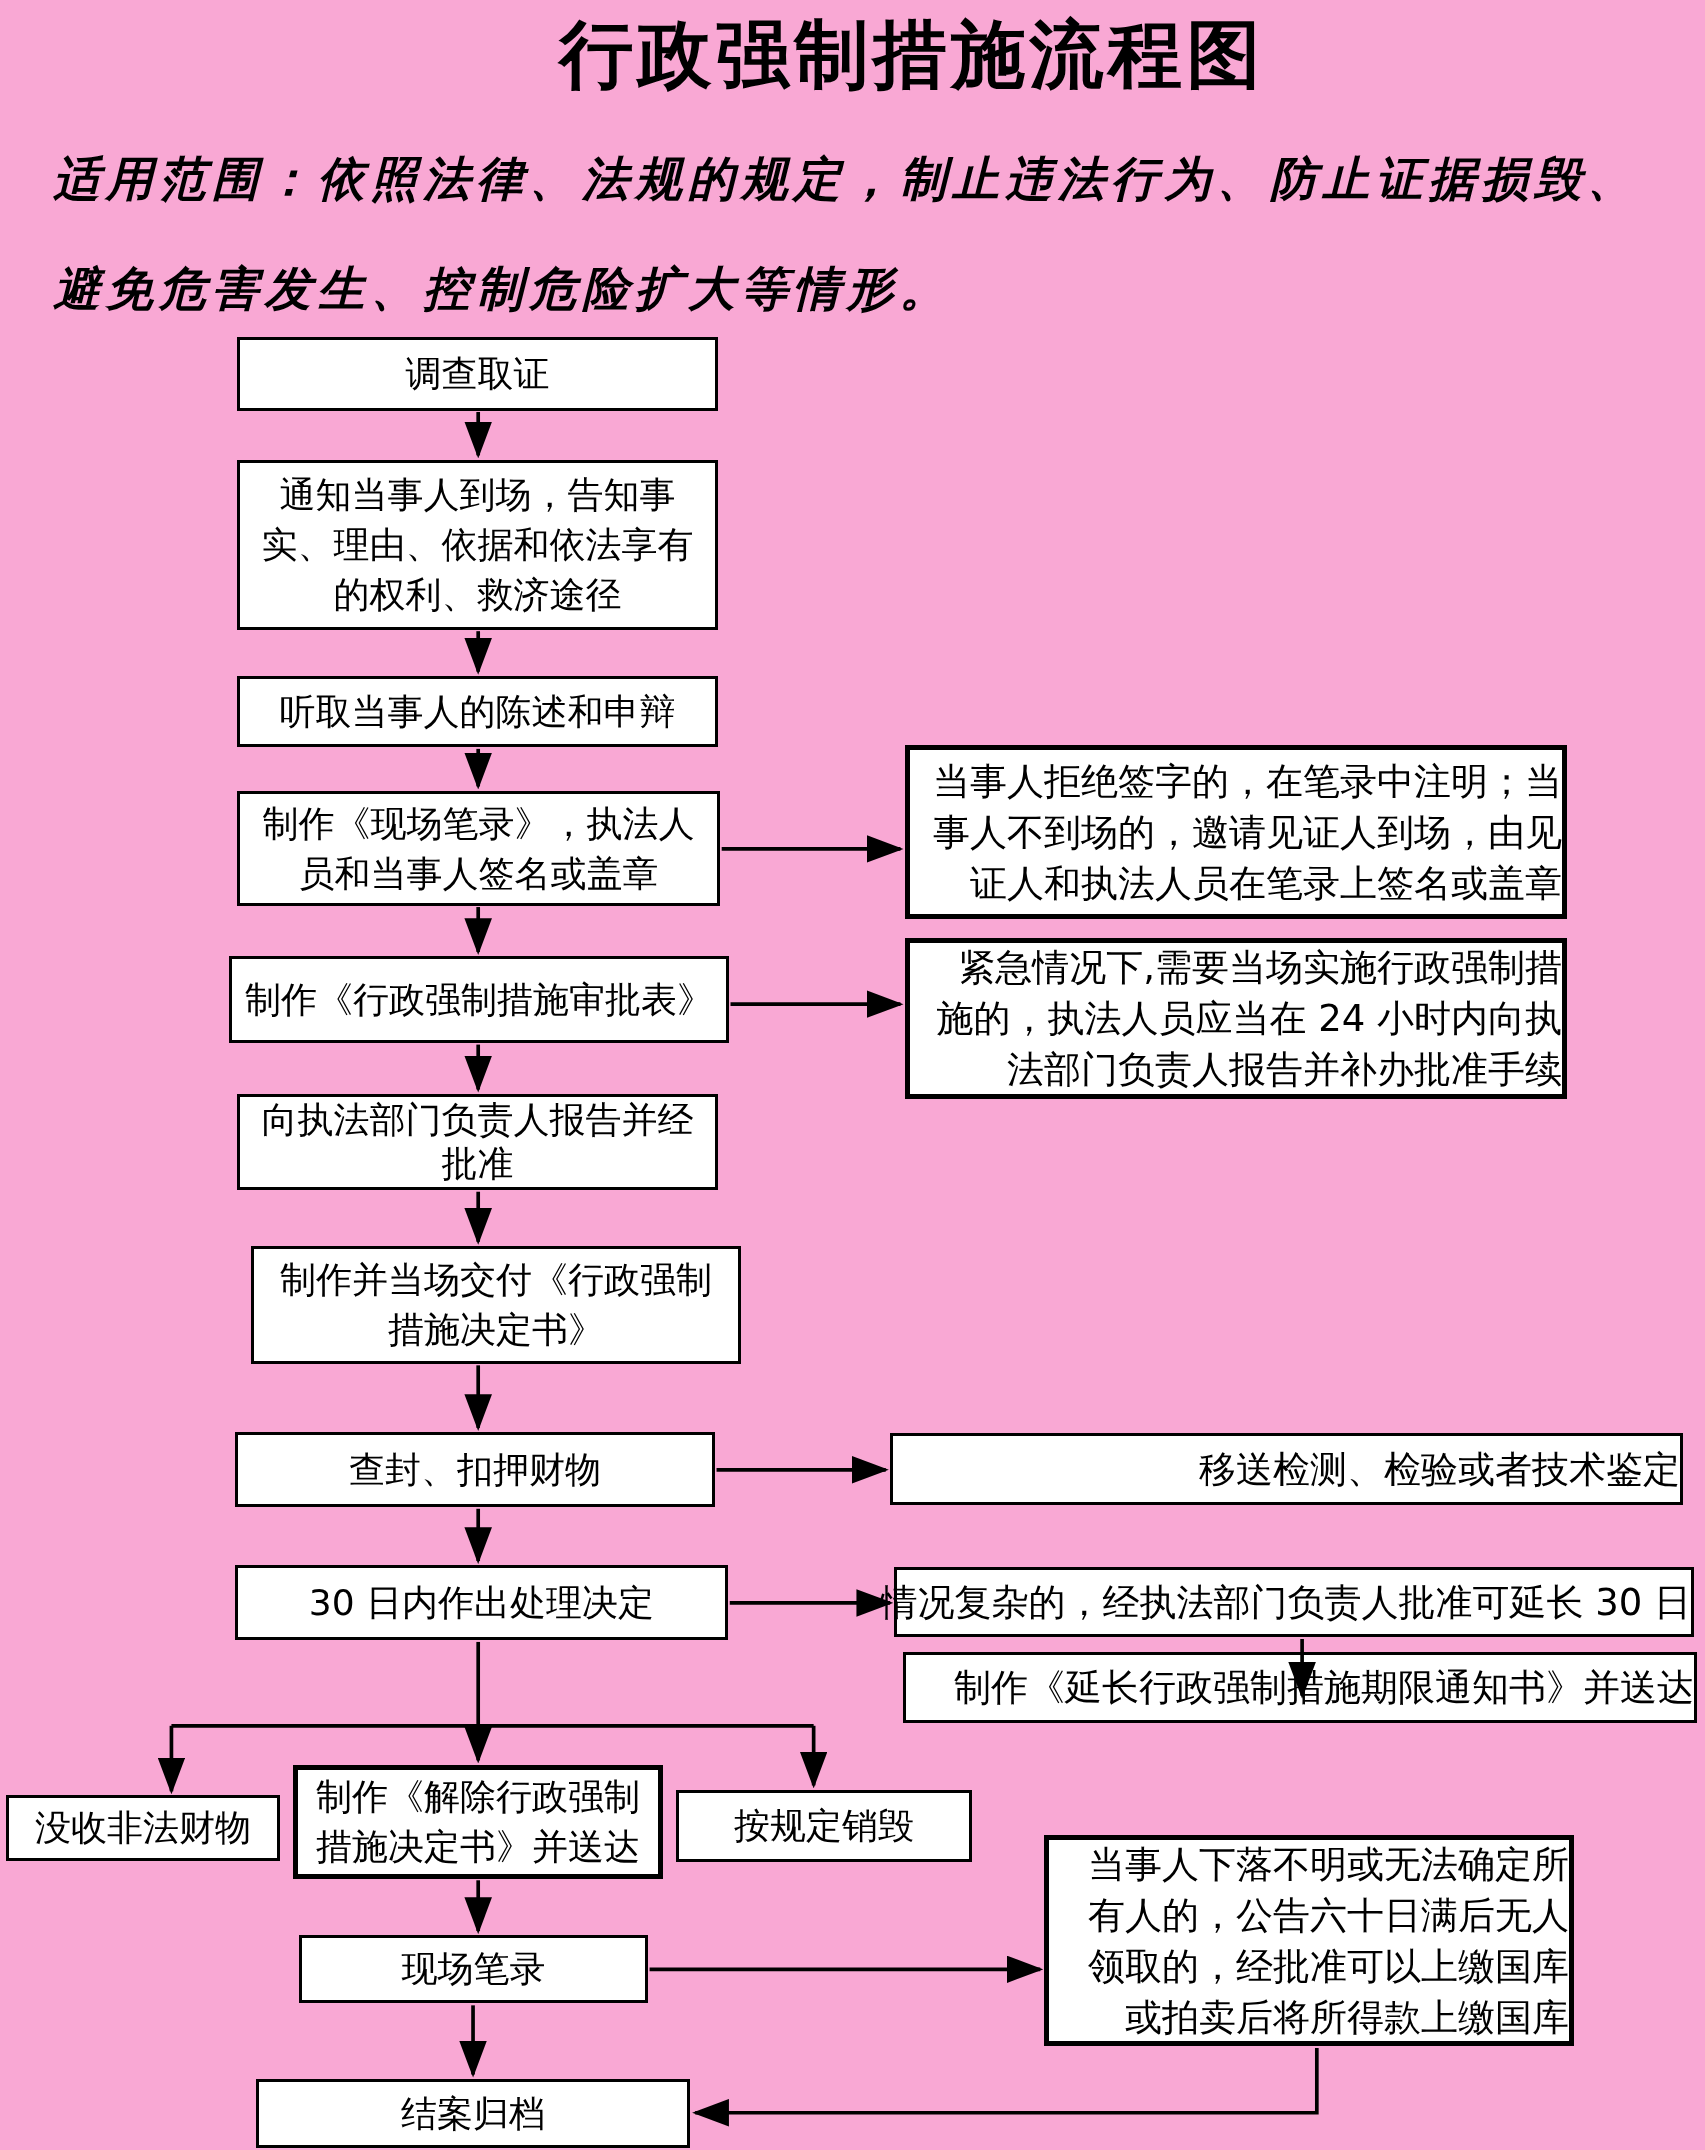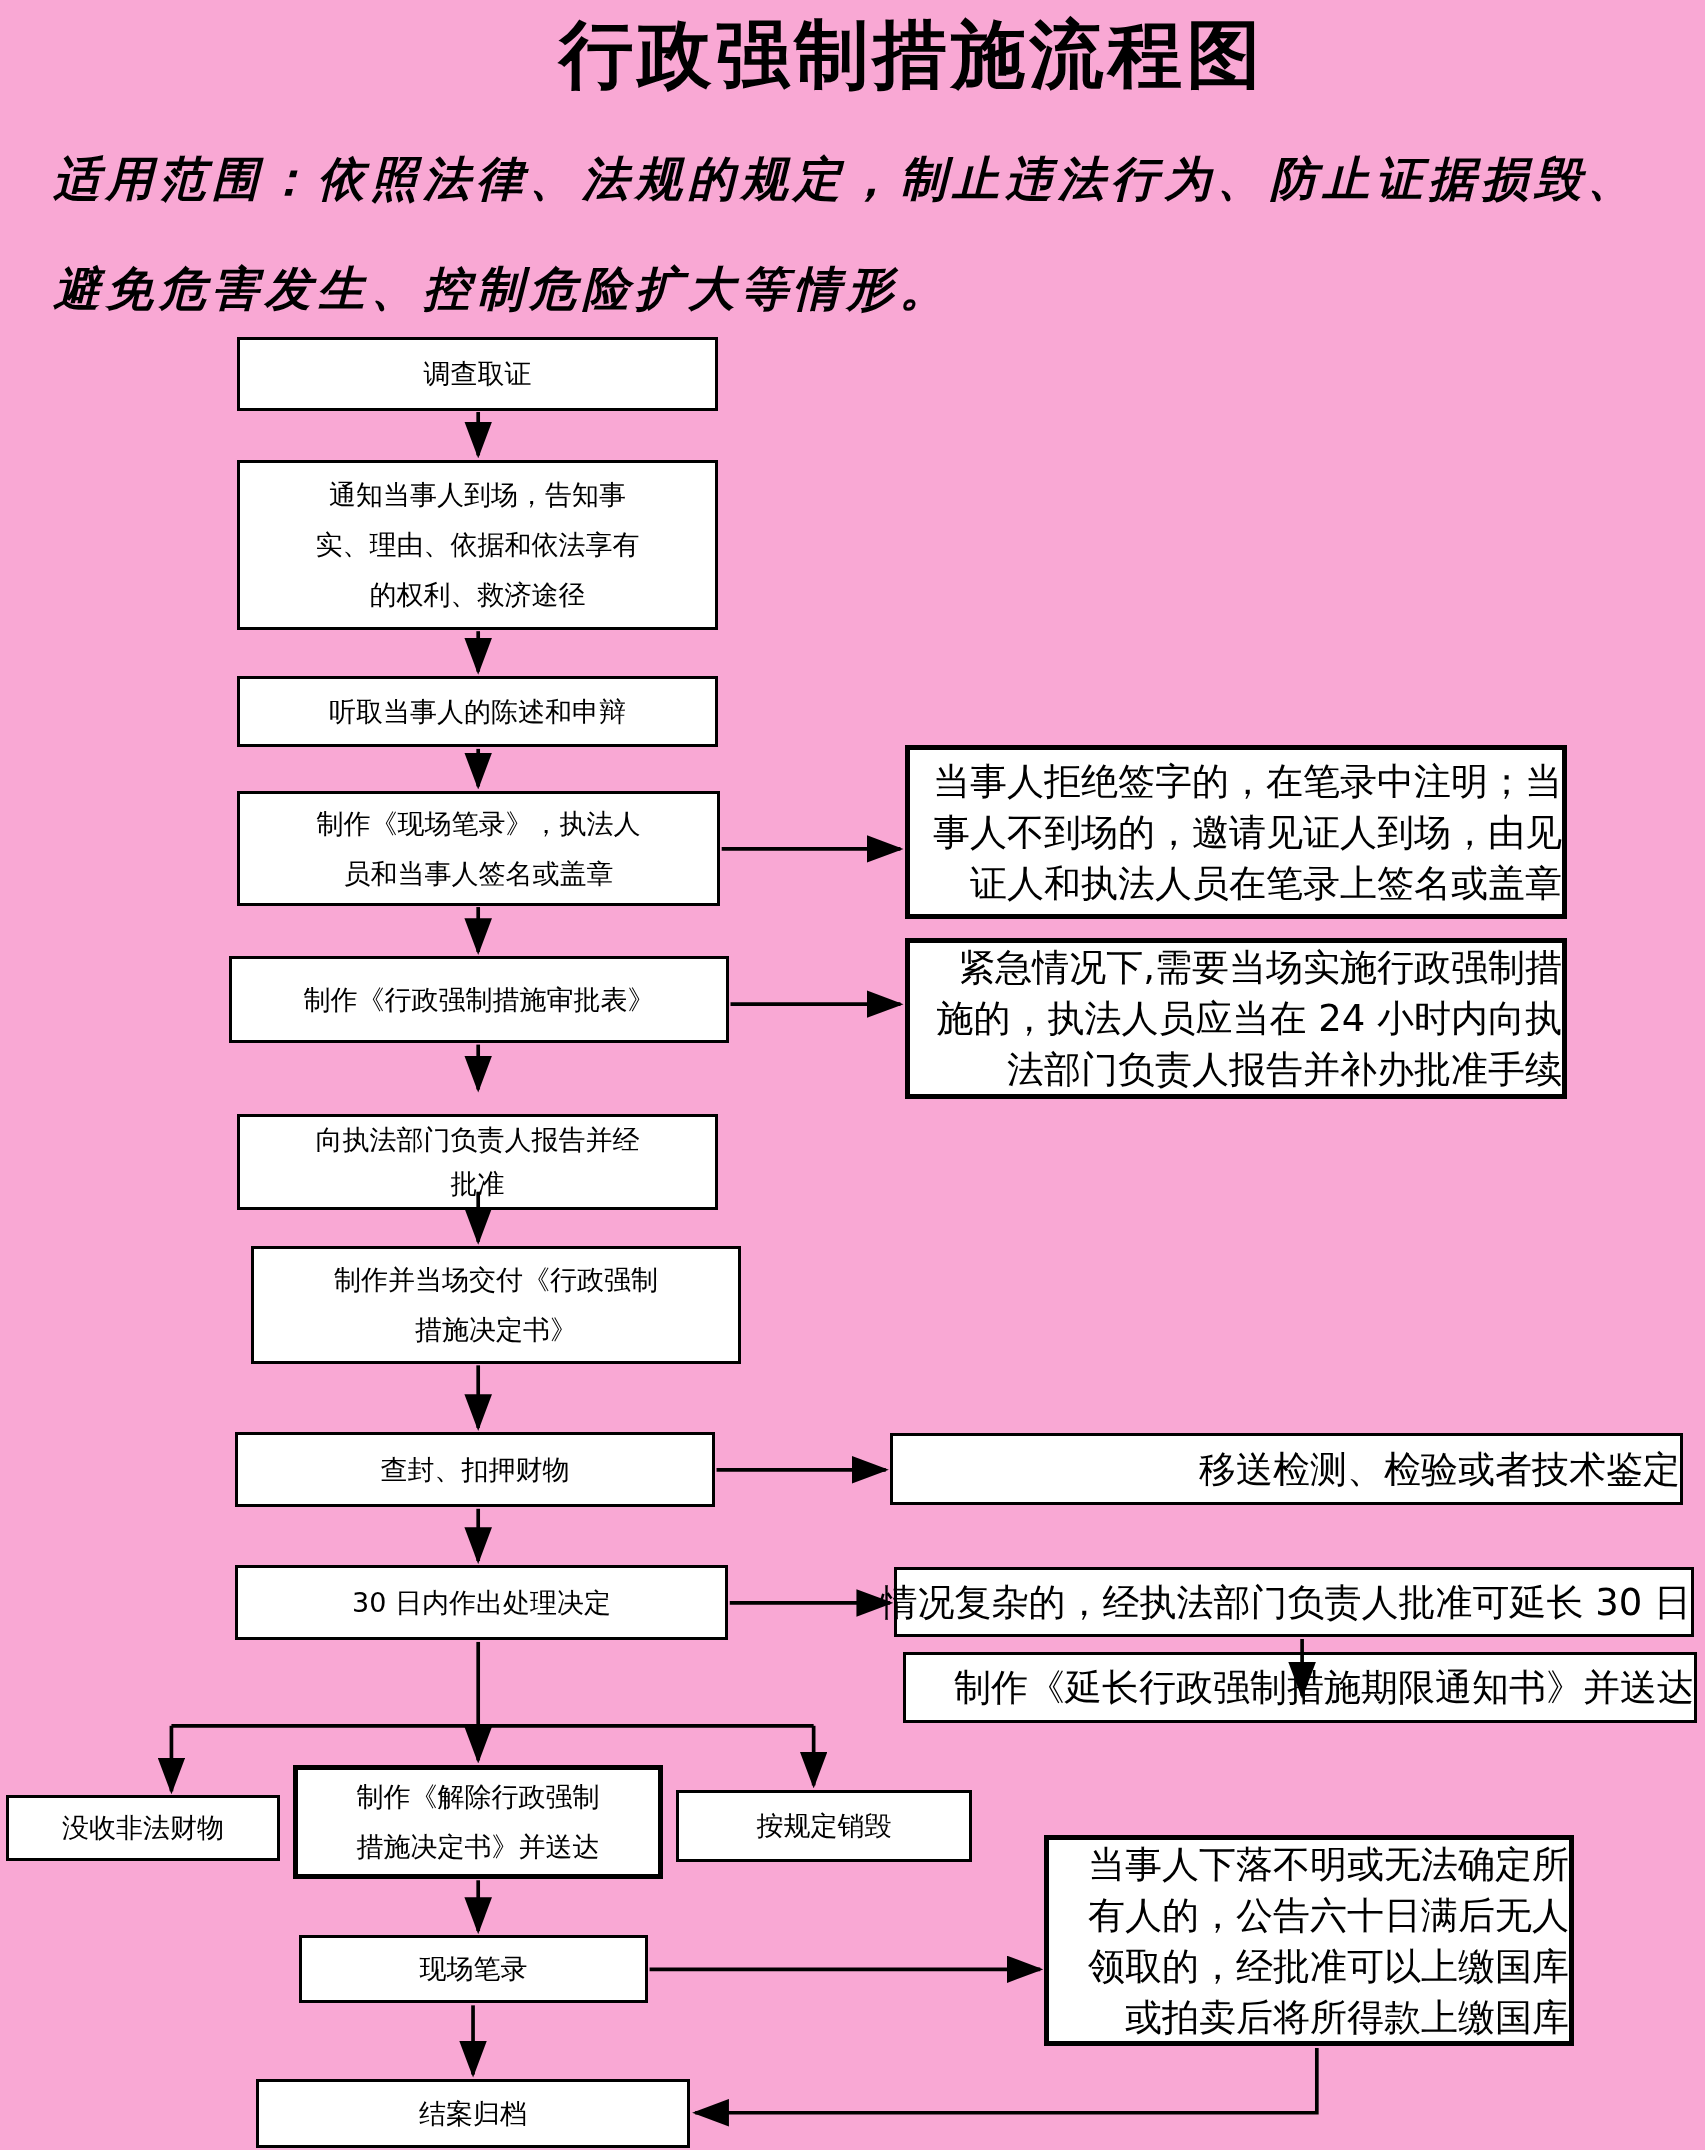--- a/index.html
+++ b/index.html
@@ -7,24 +7,24 @@
           font-family:"DejaVu Sans","Liberation Sans",sans-serif;color:#000;}
   .page-title{position:absolute;left:59px;top:5.9px;width:1706px;text-align:center;
           font-family:"DejaVu Serif","Liberation Serif",serif;font-weight:bold;
           font-size:74px;letter-spacing:4.4px;}
   .intro{position:absolute;left:53px;top:124px;width:1626px;
           font-family:"DejaVu Serif","Liberation Serif",serif;font-style:italic;font-weight:bold;
           font-size:47px;letter-spacing:5.9px;}
   .intro .iline{line-height:110px;}
   .box{position:absolute;box-sizing:border-box;background:#ffffff;border:3.7px solid #000;
           display:flex;flex-direction:column;justify-content:center;align-items:center;
-          text-align:center;font-size:27px;line-height:50px;white-space:nowrap;}
+          text-align:center;font-size:36px;line-height:50px;white-space:nowrap;}
   .side{font-size:37px;line-height:51px;align-items:flex-end;}
   .thick{border-width:5.1px;}
-  .tight{line-height:44px;margin-top:20px;}
+  .tight{line-height:44px;}
   
   .b-investigate{left:237px;top:337px;width:481px;height:74px}
   .b-notify{left:237px;top:460px;width:481px;height:170px}
   .b-listen{left:237px;top:676px;width:481px;height:71px}
   .b-onsite{left:237px;top:791px;width:483px;height:115px}
   .b-approval{left:229px;top:956px;width:500px;height:87px}
   .b-report{left:237px;top:1094px;width:481px;height:96px}
   .b-decision{left:251px;top:1246px;width:490px;height:118px}
   .b-seize{left:235px;top:1432px;width:480px;height:75px}
   .b-decide30{left:235px;top:1565px;width:493px;height:75px}

